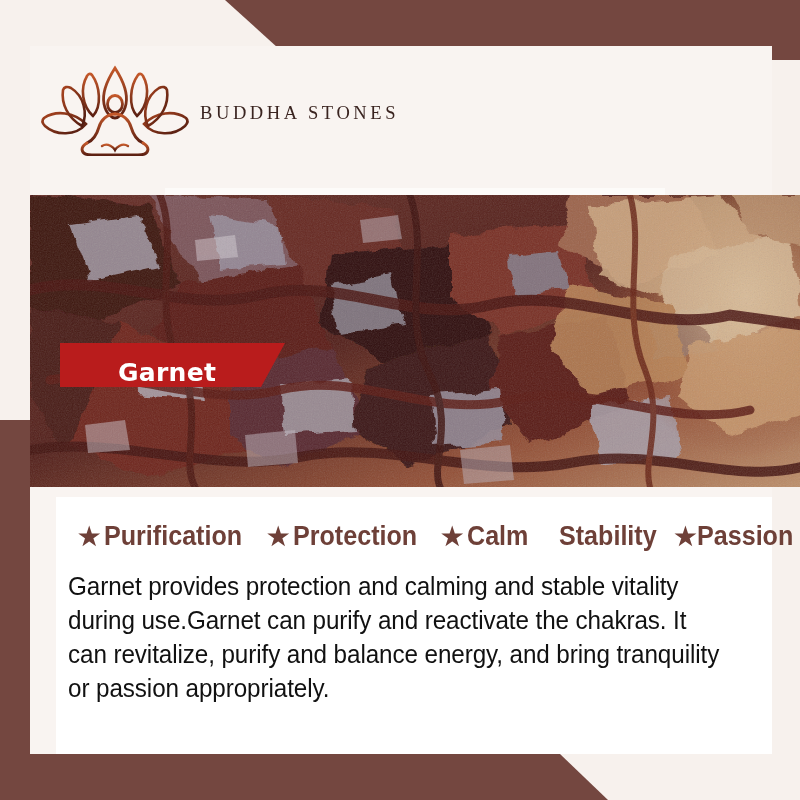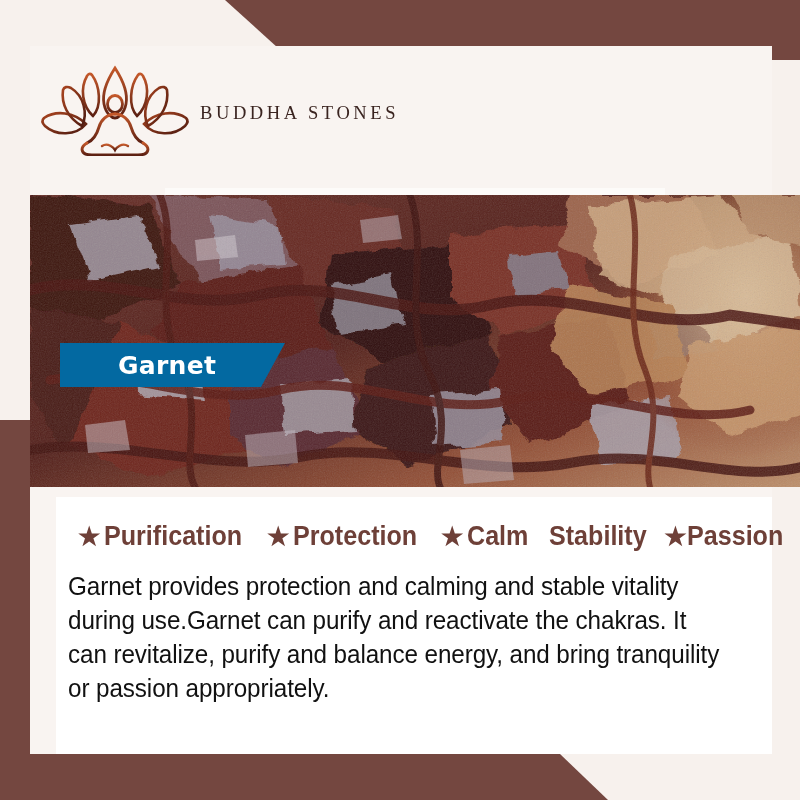--- a/index.html
+++ b/index.html
@@ -92,23 +92,23 @@
     left:0; top:149px; width:772px; height:292px;
     overflow:hidden;
     background:#5a241d;
   }
   .photo svg { display:block; width:772px; height:292px; }
 
   
   .stone-banner {
     position:absolute;
     left:30px; top:297px; width:225px; height:44px;
-    background:#0369a1;
+    background:#b91c1c;
     clip-path: polygon(0 0, 225px 0, 201px 44px, 0 44px);
-    display:flex; align-items:center;
+    display:flex; align-items:flex-end;
   }
   .stone-banner span {
     margin-left:58px;
     color:#ffffff;
     font-size:25px;
     font-weight:700;
     letter-spacing:0.3px;
     font-family:"DejaVu Sans", sans-serif;
   }
 
@@ -126,21 +126,21 @@
     color:#6e4038;
     font-family:"Liberation Sans Narrow","Liberation Sans",sans-serif;
     font-weight:700;
     font-size:27px;
     white-space:nowrap;
   }
   .benefit { display:flex; align-items:center; }
   .benefit .star { font-size:25px; line-height:1; margin-right:4px; }
   .benefit .lbl { transform:scaleX(0.93); transform-origin:left center; }
   .benefit + .benefit { margin-left:14px; }
-  .benefit.nostar { margin-left:16px; }
+  .benefit.nostar { margin-left:26px; }
   .benefit.tight { margin-left:10px; }
   .benefit.tight .star { margin-right:0px; }
 
   .body-text {
     position:absolute;
     left:12px; top:72px; right:22px;
     color:#111111;
     font-family:"Liberation Sans Narrow","Liberation Sans",sans-serif;
     font-size:25px;
     line-height:1.36;

